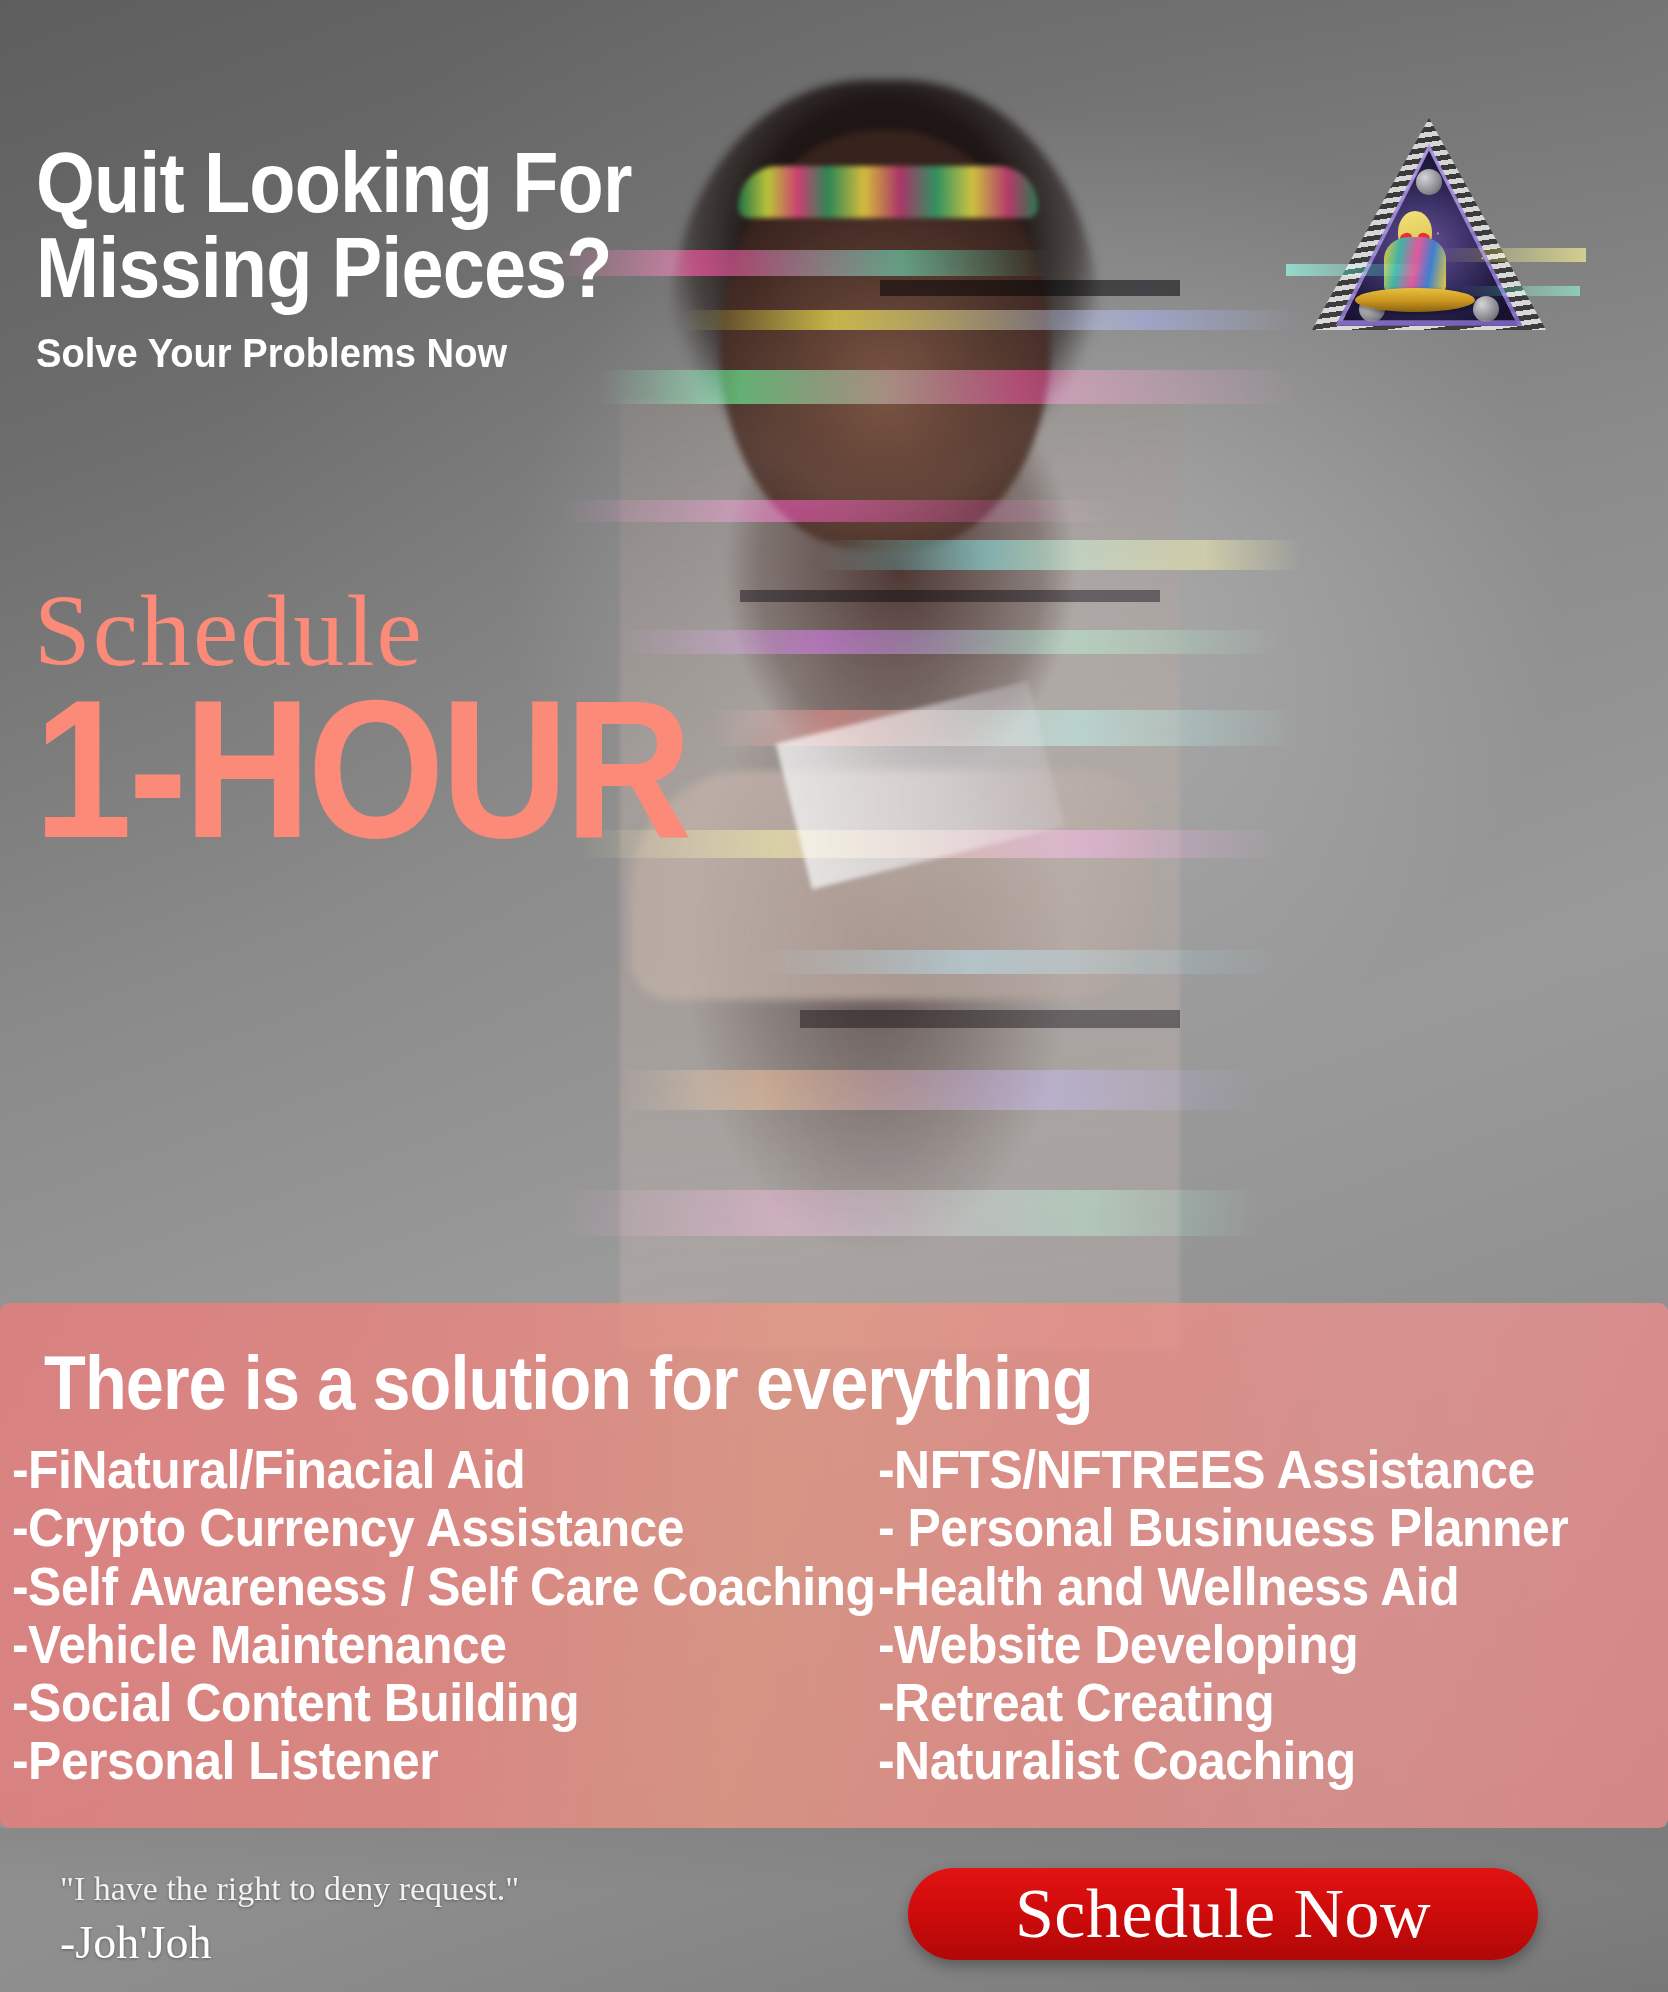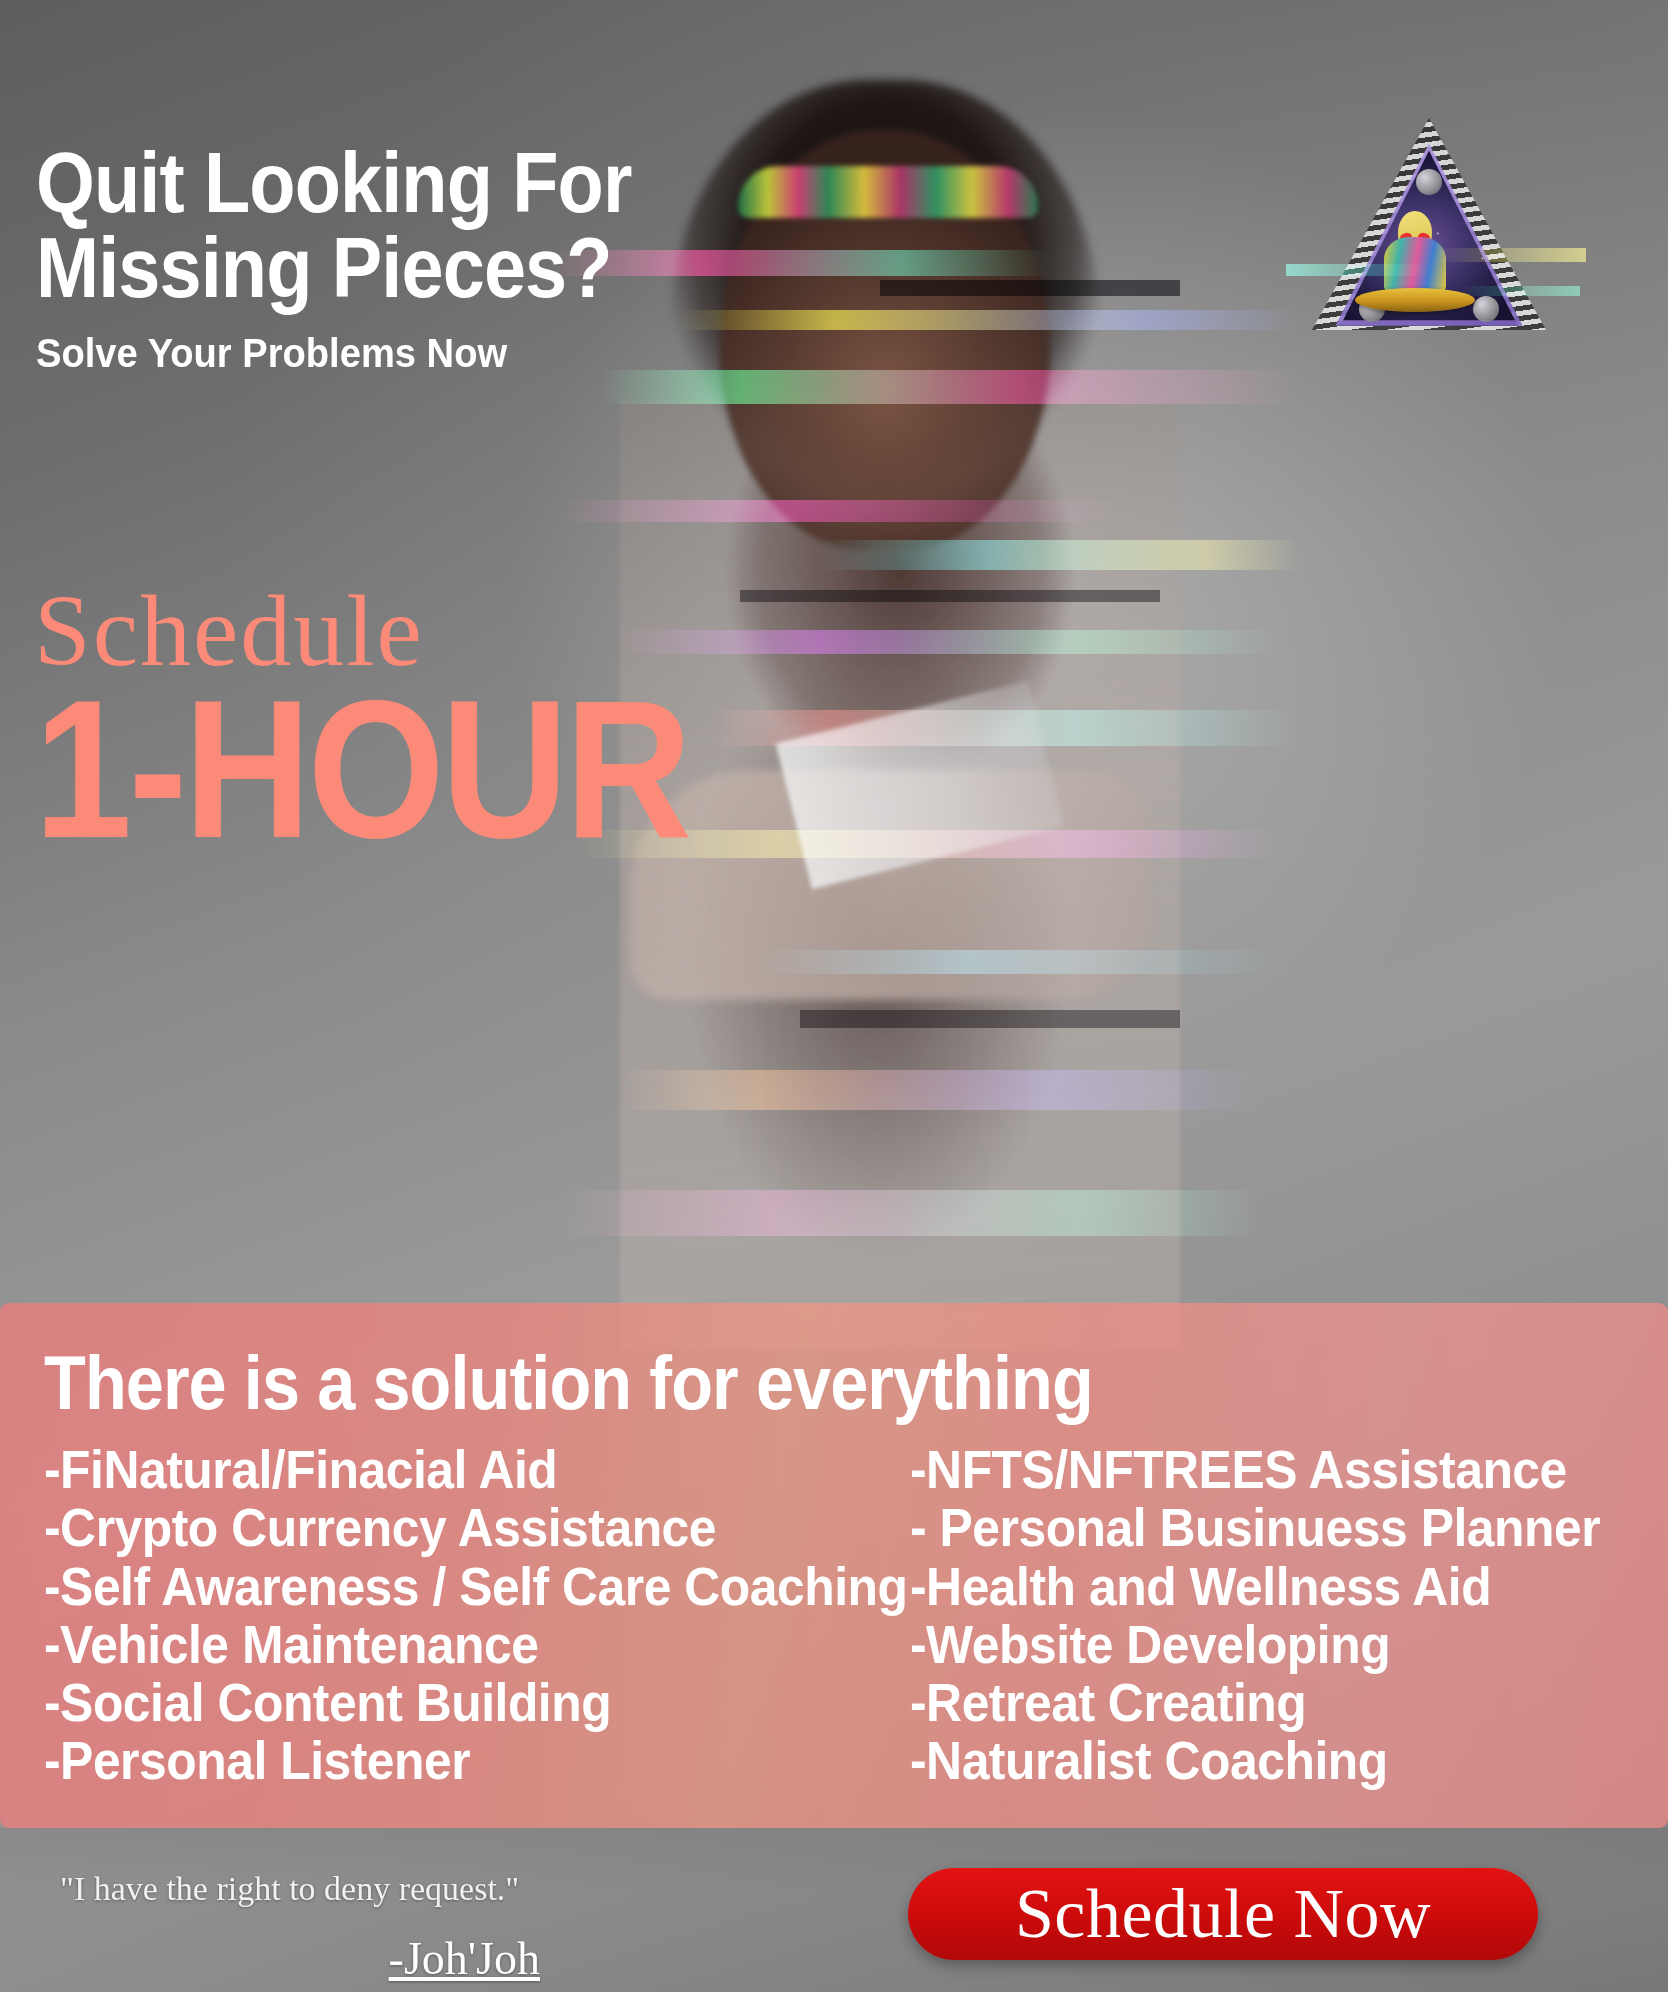--- a/index.html
+++ b/index.html
@@ -308,21 +308,21 @@
     font-weight: bold;
     font-size: 76px;
     color: #ffffff;
     letter-spacing: -1px;
     transform: scaleX(0.90);
     transform-origin: left center;
     white-space: nowrap;
   }
   .cols {
     position: absolute;
-    left: 44px;
+    left: 12px;
     top: 138px;
     width: 1600px;
     display: flex;
     gap: 0px;
   }
   .col { width: 50%; }
   .col.right { padding-left: 66px; box-sizing: border-box; }
   .svc {
     font-family: "Liberation Sans Narrow", "Liberation Sans", sans-serif;
     font-weight: bold;
@@ -340,28 +340,27 @@
     position: absolute;
     left: 60px;
     top: 1870px;
     width: 620px;
     font-family: "Liberation Serif", serif;
     font-size: 34px;
     color: #f2f2f2;
     text-shadow: 0 1px 3px rgba(0,0,0,0.35);
   }
   .quote-attrib {
-    margin-top: 24px;
-    text-align: right;
+    margin-top: 8px;
+    text-align: left;
     padding-right: 140px;
     font-family: "Liberation Serif", serif;
     font-size: 46px;
     color: #ffffff;
     text-shadow: 0 1px 3px rgba(0,0,0,0.35);
-    text-decoration: underline;
   }
   .cta {
     position: absolute;
     left: 908px;
     top: 1868px;
     width: 630px;
     height: 92px;
     border-radius: 48px;
     background: linear-gradient(180deg, #e21313 0%, #cf0b0b 48%, #b00808 100%);
     box-shadow: 0 6px 14px rgba(0,0,0,0.30);

